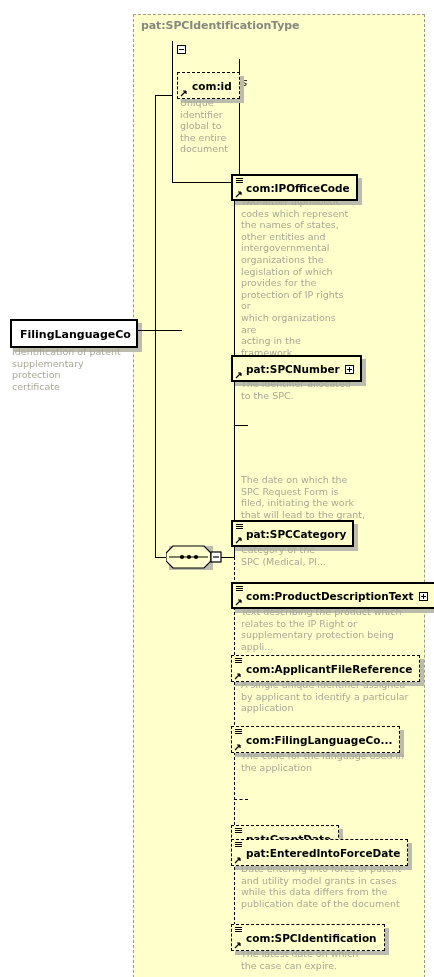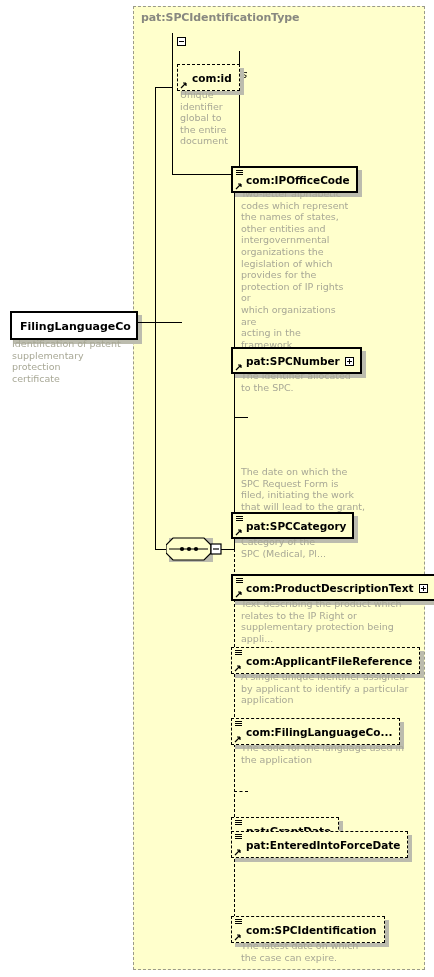--- a/index.html
+++ b/index.html
@@ -1,21 +1,21 @@
 <!DOCTYPE html>
 <html><head>
 <meta charset="utf-8">
 <style>
   html,body{margin:0;padding:0;background:#ffffff;}
   body{
     font-family:"DejaVu Sans","Liberation Sans",sans-serif;
     width:434px;height:977px;position:relative;overflow:hidden;
     -webkit-font-smoothing:antialiased;
   }
-  #canvas{position:absolute;left:0;top:0;width:434px;height:738px;}
+  #canvas{position:absolute;left:0;top:8px;width:434px;height:738px;}
 
   
   .type-panel{
     position:absolute;
     left:133px;top:6px;width:292px;height:964px;
     background:#ffffcc;
     border:1px dashed #9a9a8a;
     box-sizing:border-box;
   }
   .type-title{
@@ -351,20 +351,24 @@
           <i></i>
         </span>
       <span class="glyph-arrow">
         <svg width="8" height="8" viewBox="0 0 8 8">
             <path d="M1 7 L6 2 M6 2 L3 2 M6 2 L6 5" stroke="#000" stroke-width="1.2" fill="none"></path>
           </svg>
       </span>
       <span class="label">pat:EnteredIntoForceDate</span>
     </div>
   </div>
+  <div class="doc" style="left:241px;top:855px;width:176px;">Date entering into force of patent
+and utility model grants in cases
+while this data differs from the
+publication date of the document</div>
 
   <div class="node optional" style="left:231px;top:916px;">
     <div class="shadow"></div>
     <div class="boxwrap">
       <span class="glyph-lines">
           <i></i>
           <i></i>
           <i></i>
         </span>
       <span class="glyph-arrow">

